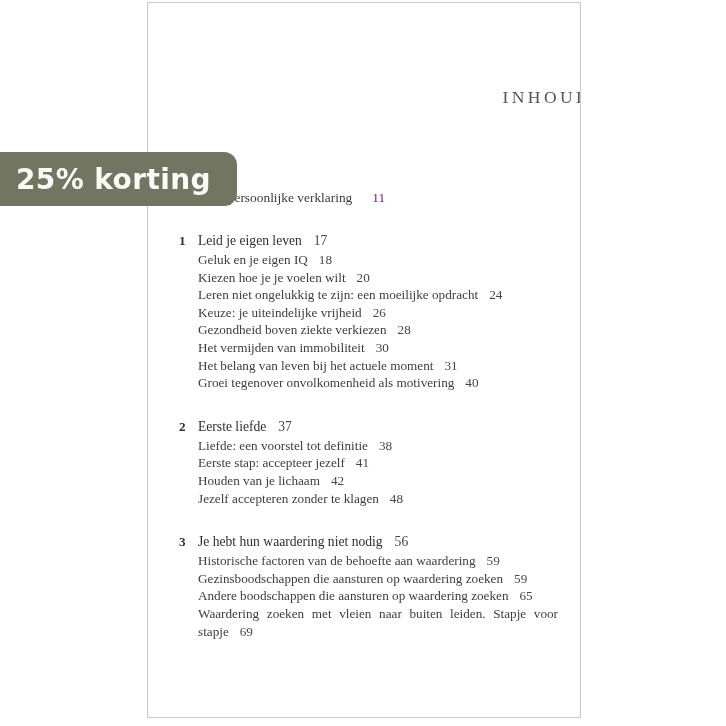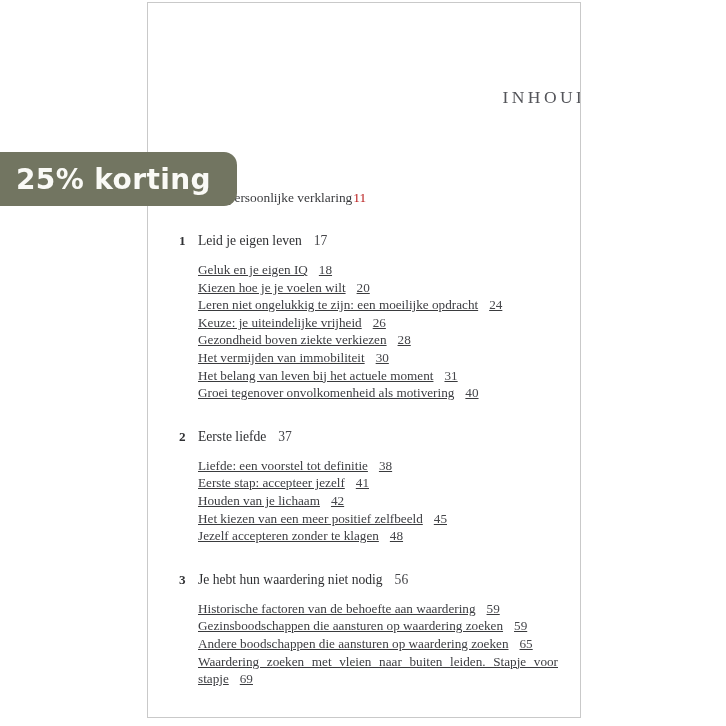--- a/index.html
+++ b/index.html
@@ -63,22 +63,22 @@
   .intro-entry {
     position: relative;
     padding-left: 50px;
     padding-right: 14px;
     font-size: 13.4px;
     line-height: 17px;
     white-space: nowrap;
   }
   .intro-entry .ln-title { }
   .intro-entry .ln-page {
-    margin-left: 1px;
-    color: #b91c1c;
+    margin-left: 20px;
+    color: #701a75;
   }
 
   .chapter {
     margin-top: 26px;
   }
   .chapter-head {
     position: relative;
     padding-left: 50px;
     font-size: 13.6px;
     line-height: 18px;
@@ -95,22 +95,21 @@
     font-weight: 400;
     color: #2d2e31;
   }
   .chapter-head .ln-page {
     font-weight: 400;
     margin-left: 12px;
     color: #45464a;
   }
 
   .entries {
-    margin-top: 11px;
-    text-decoration: underline;
+    margin-top: 1px;
   }
   .entry {
     padding-left: 50px;
     padding-right: 24px;
     font-size: 13.2px;
     line-height: 17.6px;
     color: #3c3d41;
     text-align: justify;
     text-justify: inter-word;
   }
@@ -177,21 +176,20 @@
       </div>
 
       <div class="chapter">
         <div class="chapter-head">
           <span class="chapter-num">2</span><span class="chapter-title">Eerste liefde</span><span class="ln-page">37</span>
         </div>
         <div class="entries">
           <div class="entry nowrap"><span>Liefde: een voorstel tot definitie</span><span class="ln-page">38</span></div>
           <div class="entry nowrap"><span>Eerste stap: accepteer jezelf</span><span class="ln-page">41</span></div>
           <div class="entry nowrap"><span>Houden van je lichaam</span><span class="ln-page">42</span></div>
-          <div class="entry nowrap"><span>Het kiezen van een meer positief zelfbeeld</span><span class="ln-page">45</span></div>
           <div class="entry nowrap"><span>Jezelf accepteren zonder te klagen</span><span class="ln-page">48</span></div>
         </div>
       </div>
 
       <div class="chapter">
         <div class="chapter-head">
           <span class="chapter-num">3</span><span class="chapter-title">Je hebt hun waardering niet nodig</span><span class="ln-page">56</span>
         </div>
         <div class="entries">
           <div class="entry nowrap"><span>Historische factoren van de behoefte aan waardering</span><span class="ln-page">59</span></div>

